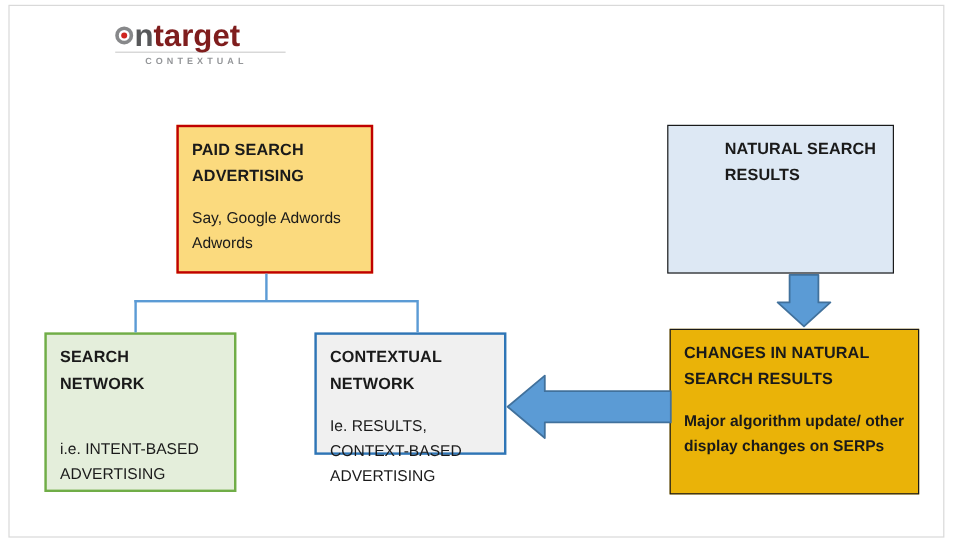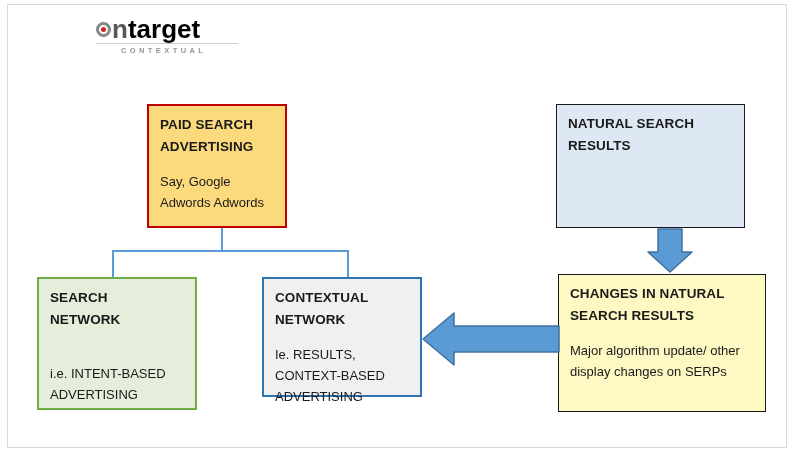--- a/index.html
+++ b/index.html
@@ -59,34 +59,34 @@
     font-size: 13.5px;
     font-weight: 700;
     line-height: 22px;
     letter-spacing: 0.1px;
   }
   .box-body {
     font-size: 13px;
     line-height: 21px;
     margin-top: 13px;
   }
-  .box-paid       { left: 147px; top: 104px; width: 140px; height: 124px; border-width: 2.5px; }
+  .box-paid       { left: 147px; top: 104px; width: 164px; height: 124px; border-width: 2.5px; }
   .box-paid .box-title { max-width: 122px; }
   .box-paid .box-body  { max-width: 138px; }
   .box-natural    { left: 556px; top: 104px; width: 189px; height: 124px; border-width: 1.5px; }
-  .box-natural .box-title { max-width: 142px; }
+  .box-natural .box-title { max-width: 142px; margin-left: 36px; }
   .box-search     { left: 37px;  top: 277px; width: 160px; height: 133px; border-width: 2px; }
   .box-search .box-title { max-width: 92px; }
   .box-search .box-body  { max-width: 118px; margin-top: 32px; }
-  .box-contextual { left: 262px; top: 277px; width: 160px; height: 120px; border-width: 2px; }
+  .box-contextual { left: 262px; top: 277px; width: 160px; height: 102px; border-width: 2px; }
   .box-contextual .box-title { max-width: 122px; }
   .box-contextual .box-body  { max-width: 142px; }
   .box-changes    { left: 558px; top: 274px; width: 208px; height: 138px; border-width: 1.5px; }
   .box-changes .box-title { max-width: 172px; }
-  .box-changes .box-body  { max-width: 184px; }
+  .box-changes .box-body  { max-width: 184px; font-weight: bold; }
 
   
   .conn { position: absolute; }
   .conn-stub  { left: 221px; top: 228px; width: 1.5px; height: 23px; }
   .conn-h     { left: 112px; top: 250px; width: 236px; height: 1.5px; }
   .conn-left  { left: 112px; top: 250px; width: 1.5px; height: 27px; }
   .conn-right { left: 347px; top: 250px; width: 1.5px; height: 27px; }
 
   
   .arrow-down-svg { position: absolute; left: 646px; top: 228px; }
@@ -99,21 +99,21 @@
 <div class="canvas">
 
   <div class="frame"></div>
 
   <div class="logo">
     <div class="logo-row">
       <span class="bullseye">
         <span class="bullseye-dot" style="background-color: rgb(208, 37, 31);"></span>
       </span>
       <span class="logo-n" style="color: rgb(87, 88, 90);">n</span>
-      <span class="logo-target" style="color: #000000;">target</span>
+      <span class="logo-target" style="color: #7f1d1d;">target</span>
     </div>
     <div class="logo-underline" style="background-color: rgb(207, 207, 207);"></div>
     <div class="logo-sub" style="color: rgb(149, 151, 154);">CONTEXTUAL</div>
   </div>
 
   <div class="box box-paid" style="background-color: rgb(251, 218, 126); border-color: rgb(192, 0, 0);">
     <div class="box-title">PAID SEARCH ADVERTISING</div>
     <div class="box-body">Say, Google Adwords Adwords</div>
   </div>
 
@@ -124,21 +124,21 @@
   <div class="box box-search" style="background-color: rgb(228, 238, 219); border-color: rgb(112, 173, 71);">
     <div class="box-title">SEARCH NETWORK</div>
     <div class="box-body">i.e. INTENT-BASED ADVERTISING</div>
   </div>
 
   <div class="box box-contextual" style="background-color: rgb(240, 240, 240); border-color: rgb(46, 117, 182);">
     <div class="box-title">CONTEXTUAL NETWORK</div>
     <div class="box-body">Ie. RESULTS, CONTEXT-BASED ADVERTISING</div>
   </div>
 
-  <div class="box box-changes" style="background-color: #fef9c3; border-color: rgb(26, 26, 26);">
+  <div class="box box-changes" style="background-color: #eab308; border-color: rgb(26, 26, 26);">
     <div class="box-title">CHANGES IN NATURAL SEARCH RESULTS</div>
     <div class="box-body">Major algorithm update/ other display changes on SERPs</div>
   </div>
 
   <div class="conn conn-stub" style="background-color: rgb(91, 155, 213);"></div>
   <div class="conn conn-h" style="background-color: rgb(91, 155, 213);"></div>
   <div class="conn conn-left" style="background-color: rgb(91, 155, 213);"></div>
   <div class="conn conn-right" style="background-color: rgb(91, 155, 213);"></div>
 
   <svg class="arrow-down-svg" width="48" height="46" viewBox="0 0 48 46">

